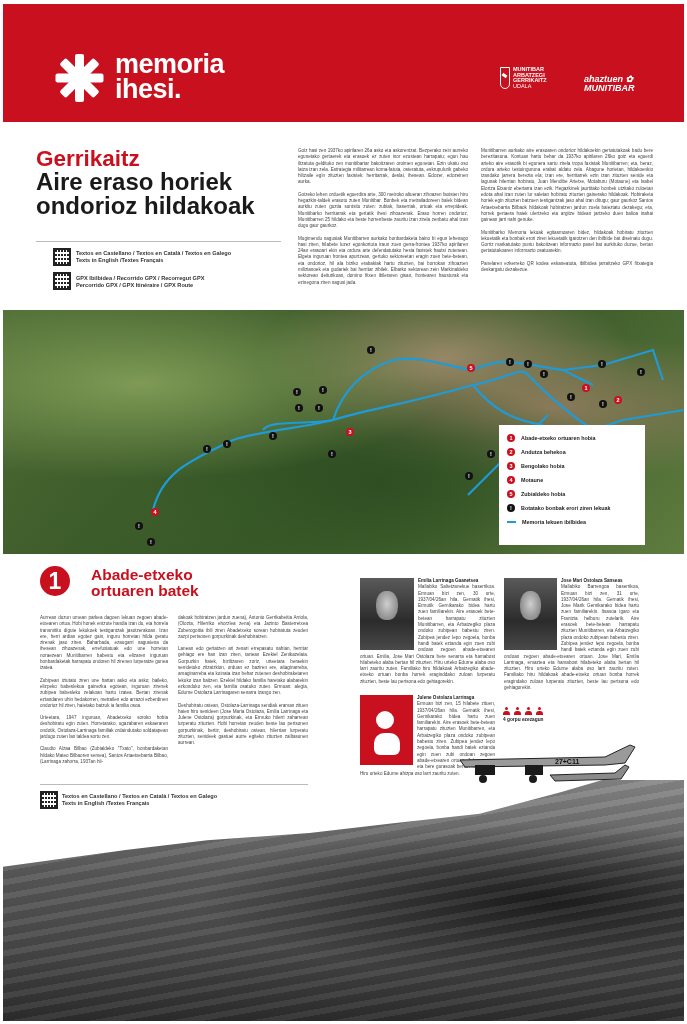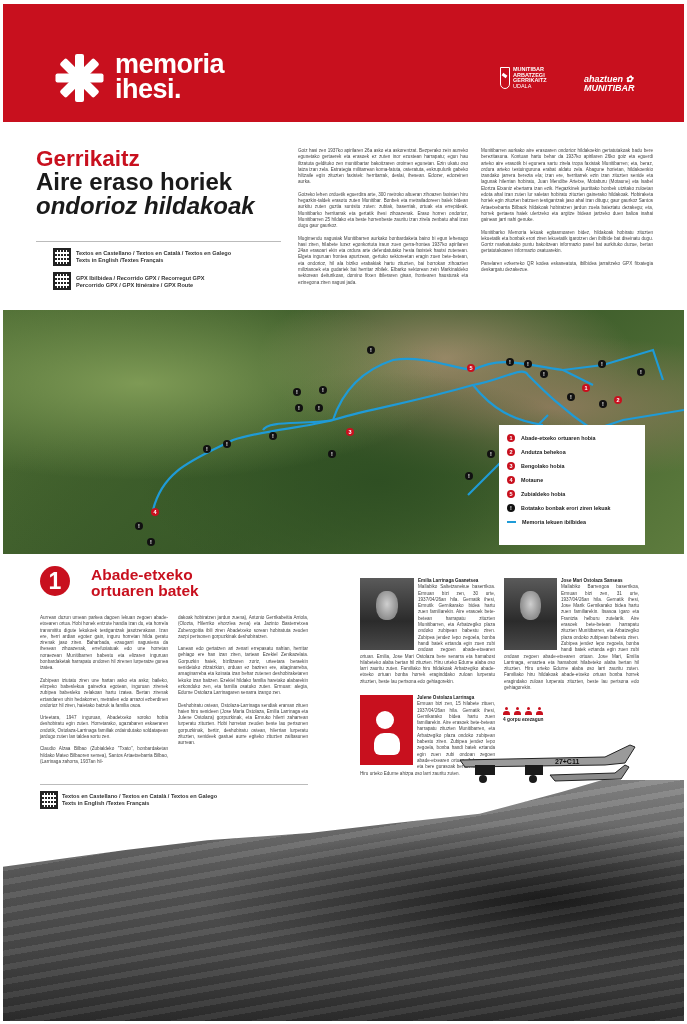--- a/index.html
+++ b/index.html
@@ -96,21 +96,21 @@
   </div>
   <div class="hlogo2">
     <div><span>ahaztuen</span> <span>✿</span></div>
     <div>MUNITIBAR</div>
   </div>
 </div>
 
 <div class="title">
   <div class="red">Gerrikaitz</div>
   <div class="dark" style="font-size:24px;line-height:24px;">Aire eraso horiek</div>
-  <div class="dark" style="font-size:24px;line-height:24px;font-style:italic;">ondorioz hildakoak</div>
+  <div class="dark" style="font-size:24px;line-height:24px;">ondorioz hildakoak</div>
 </div>
 <div class="hr" style="left:36px; top:241px; width:245px;"></div>
 
 <div class="qr" style="left:53px; top:248px;"></div>
 <div class="qr-label" style="left:76px; top:250px;">
   <div>Textos en Castellano / Textos en Català / Textos en Galego</div>
   <div>Texts in English /Textes Français</div>
 </div>
 <div class="qr" style="left:53px; top:272px;"></div>
 <div class="qr-label" style="left:76px; top:275px;">

